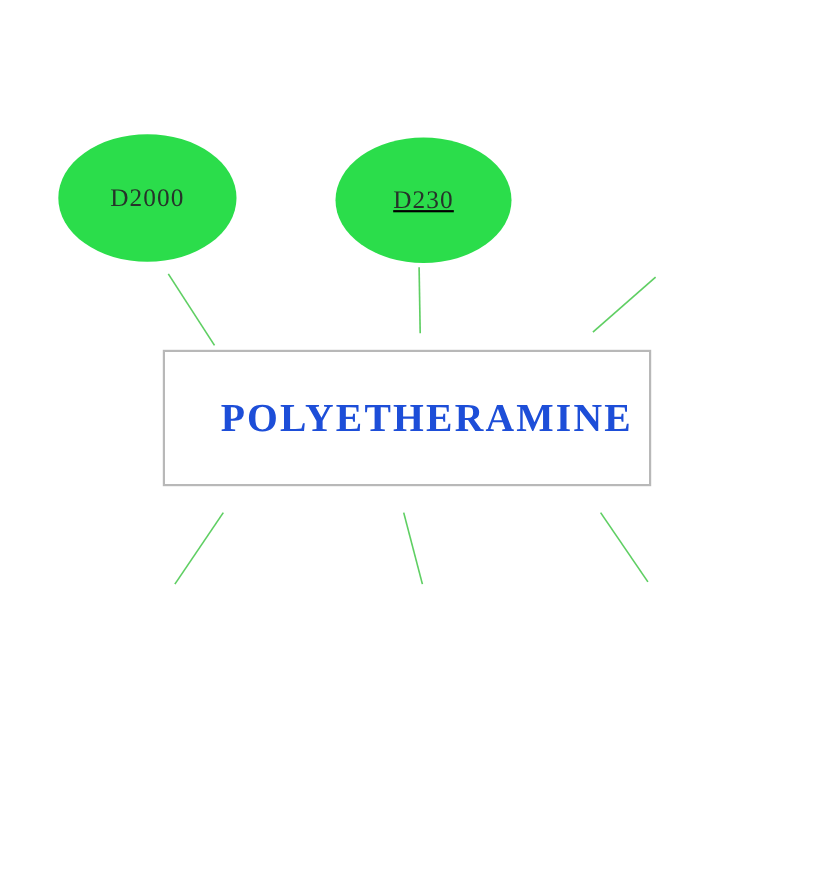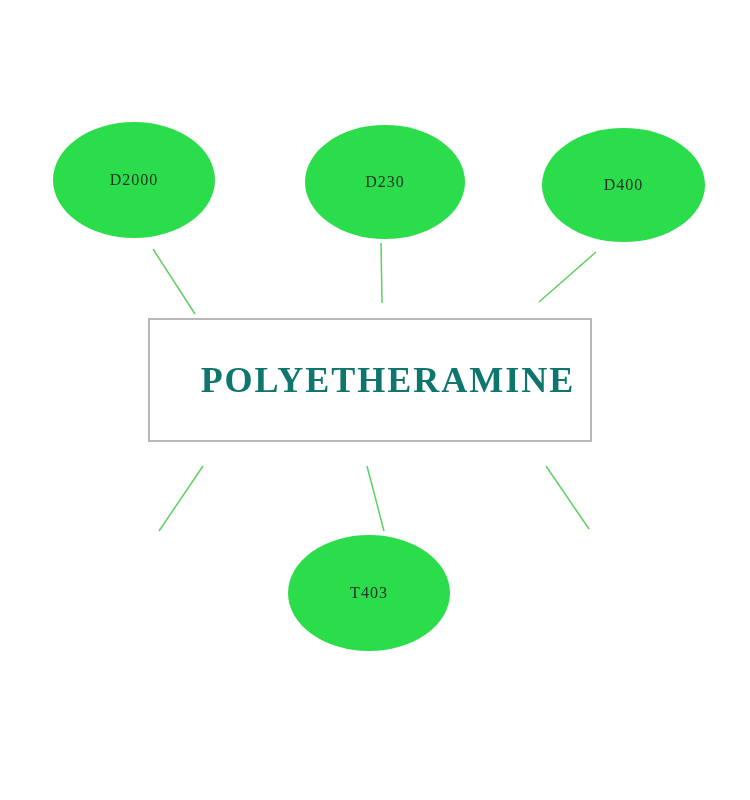--- a/index.html
+++ b/index.html
@@ -26,46 +26,46 @@
   .node {
     position: absolute;
     border-radius: 50%;
     display: flex;
     align-items: center;
     justify-content: center;
     background: #2bdd4b;
   }
   .node-label {
     color: #26332a;
-    font-size: 16px;
+    font-size: 23px;
     letter-spacing: 1px;
   }
   .center-box {
     position: absolute;
     left: 148px;
     top: 318px;
     width: 444px;
     height: 124px;
     border: 2px solid #b8b8b8;
     background: #ffffff;
     display: flex;
     align-items: center;
     justify-content: center;
     box-sizing: border-box;
   }
   .center-label {
-    color: #0f766e;
+    color: #1d4ed8;
     font-size: 36px;
     font-weight: bold;
     letter-spacing: 2px;
     margin-left: 36px;
   }
   
   .node-d2000 { left: 53px;  top: 122px; width: 162px; height: 116px; }
-  .node-d230  { left: 305px; top: 125px; width: 160px; height: 114px; }
+  .node-d230  { left: 305px; top: 125px; width: 160px; height: 114px; text-decoration: underline; }
   .node-d400  { left: 542px; top: 128px; width: 163px; height: 114px; }
   .node-t5000 { left: 68px;  top: 537px; width: 162px; height: 116px; }
   .node-t403  { left: 288px; top: 535px; width: 162px; height: 116px; }
   .node-m1000 { left: 543px; top: 535px; width: 162px; height: 114px; }
 </style>
 </head>
 <body>
 
 <div class="canvas">
 
@@ -79,27 +79,21 @@
   </svg>
 
   <div class="node node-d2000">
     <span class="node-label">D2000</span>
   </div>
 
   <div class="node node-d230">
     <span class="node-label">D230</span>
   </div>
 
-  <div class="node node-d400">
-    <span class="node-label">D400</span>
-  </div>
 
   <div class="center-box">
     <span class="center-label">POLYETHERAMINE</span>
   </div>
 
 
-  <div class="node node-t403">
-    <span class="node-label">T403</span>
-  </div>
 
 
 </div>
 
 </body></html>

